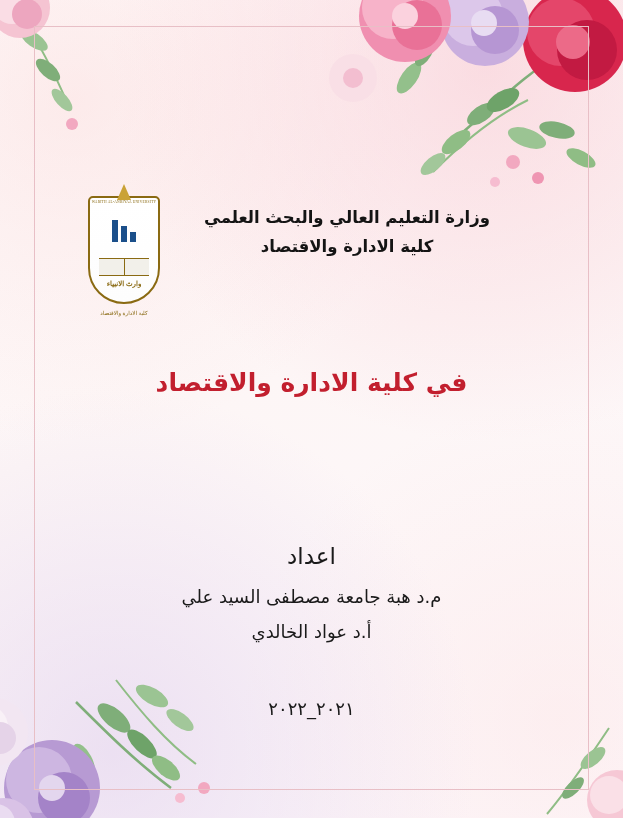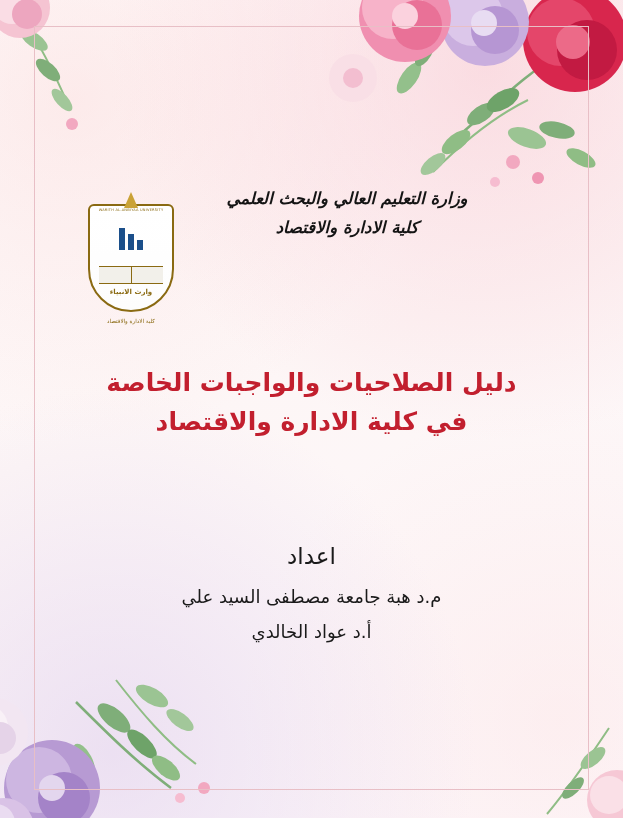--- a/index.html
+++ b/index.html
@@ -58,41 +58,41 @@
   .content {
     position: absolute;
     inset: 0;
     display: flex;
     flex-direction: column;
     align-items: center;
   }
 
   .header-block {
     position: absolute;
-    top: 185px;
+    top: 204px;
     right: 96px;
     text-align: center;
     width: 360px;
-    font-style: italic;
   }
   .header-line {
     color: #141414;
     font-weight: bold;
     font-size: 16.5px;
     line-height: 1.75;
     letter-spacing: 0;
     white-space: nowrap;
   }
 
   .logo {
     position: absolute;
-    top: 204px;
+    top: 196px;
     left: 88px;
-    width: 86px;
+    width: 72px;
     height: 108px;
+    font-family: Liberation Serif, serif;
   }
   .logo-shield {
     position: absolute;
     inset: 0;
     background: linear-gradient(#ffffff, #fdfdfd);
     border: 2px solid #8a6a12;
     border-radius: 6px 6px 44px 44px;
     box-sizing: border-box;
     overflow: hidden;
   }
@@ -349,25 +349,27 @@
       <div class="logo-torch"></div>
       <div class="logo-caption" style="bottom:-12px;">كلية الادارة والاقتصاد</div>
     </div>
 
     <div class="header-block">
       <div class="header-line">وزارة التعليم العالي والبحث العلمي</div>
       <div class="header-line">كلية الادارة والاقتصاد</div>
     </div>
 
     <div class="title-block">
-      <div class="title-line">دليل الصلاحيات والواجبات الخاصة</div>
       <div class="title-line">في كلية الادارة والاقتصاد</div>
     </div>
 
     <div class="authors-block">
       <div class="authors-line">اعداد</div>
       <div class="authors-line name">م.د هبة جامعة مصطفى السيد علي</div>
       <div class="authors-line name">أ.د عواد الخالدي</div>
     </div>
 
+    <div class="year-block">
+      <span class="year-text">٢٠٢١_٢٠٢٢</span>
+    </div>
 
   </div>
 </div>
 
 </body></html>

